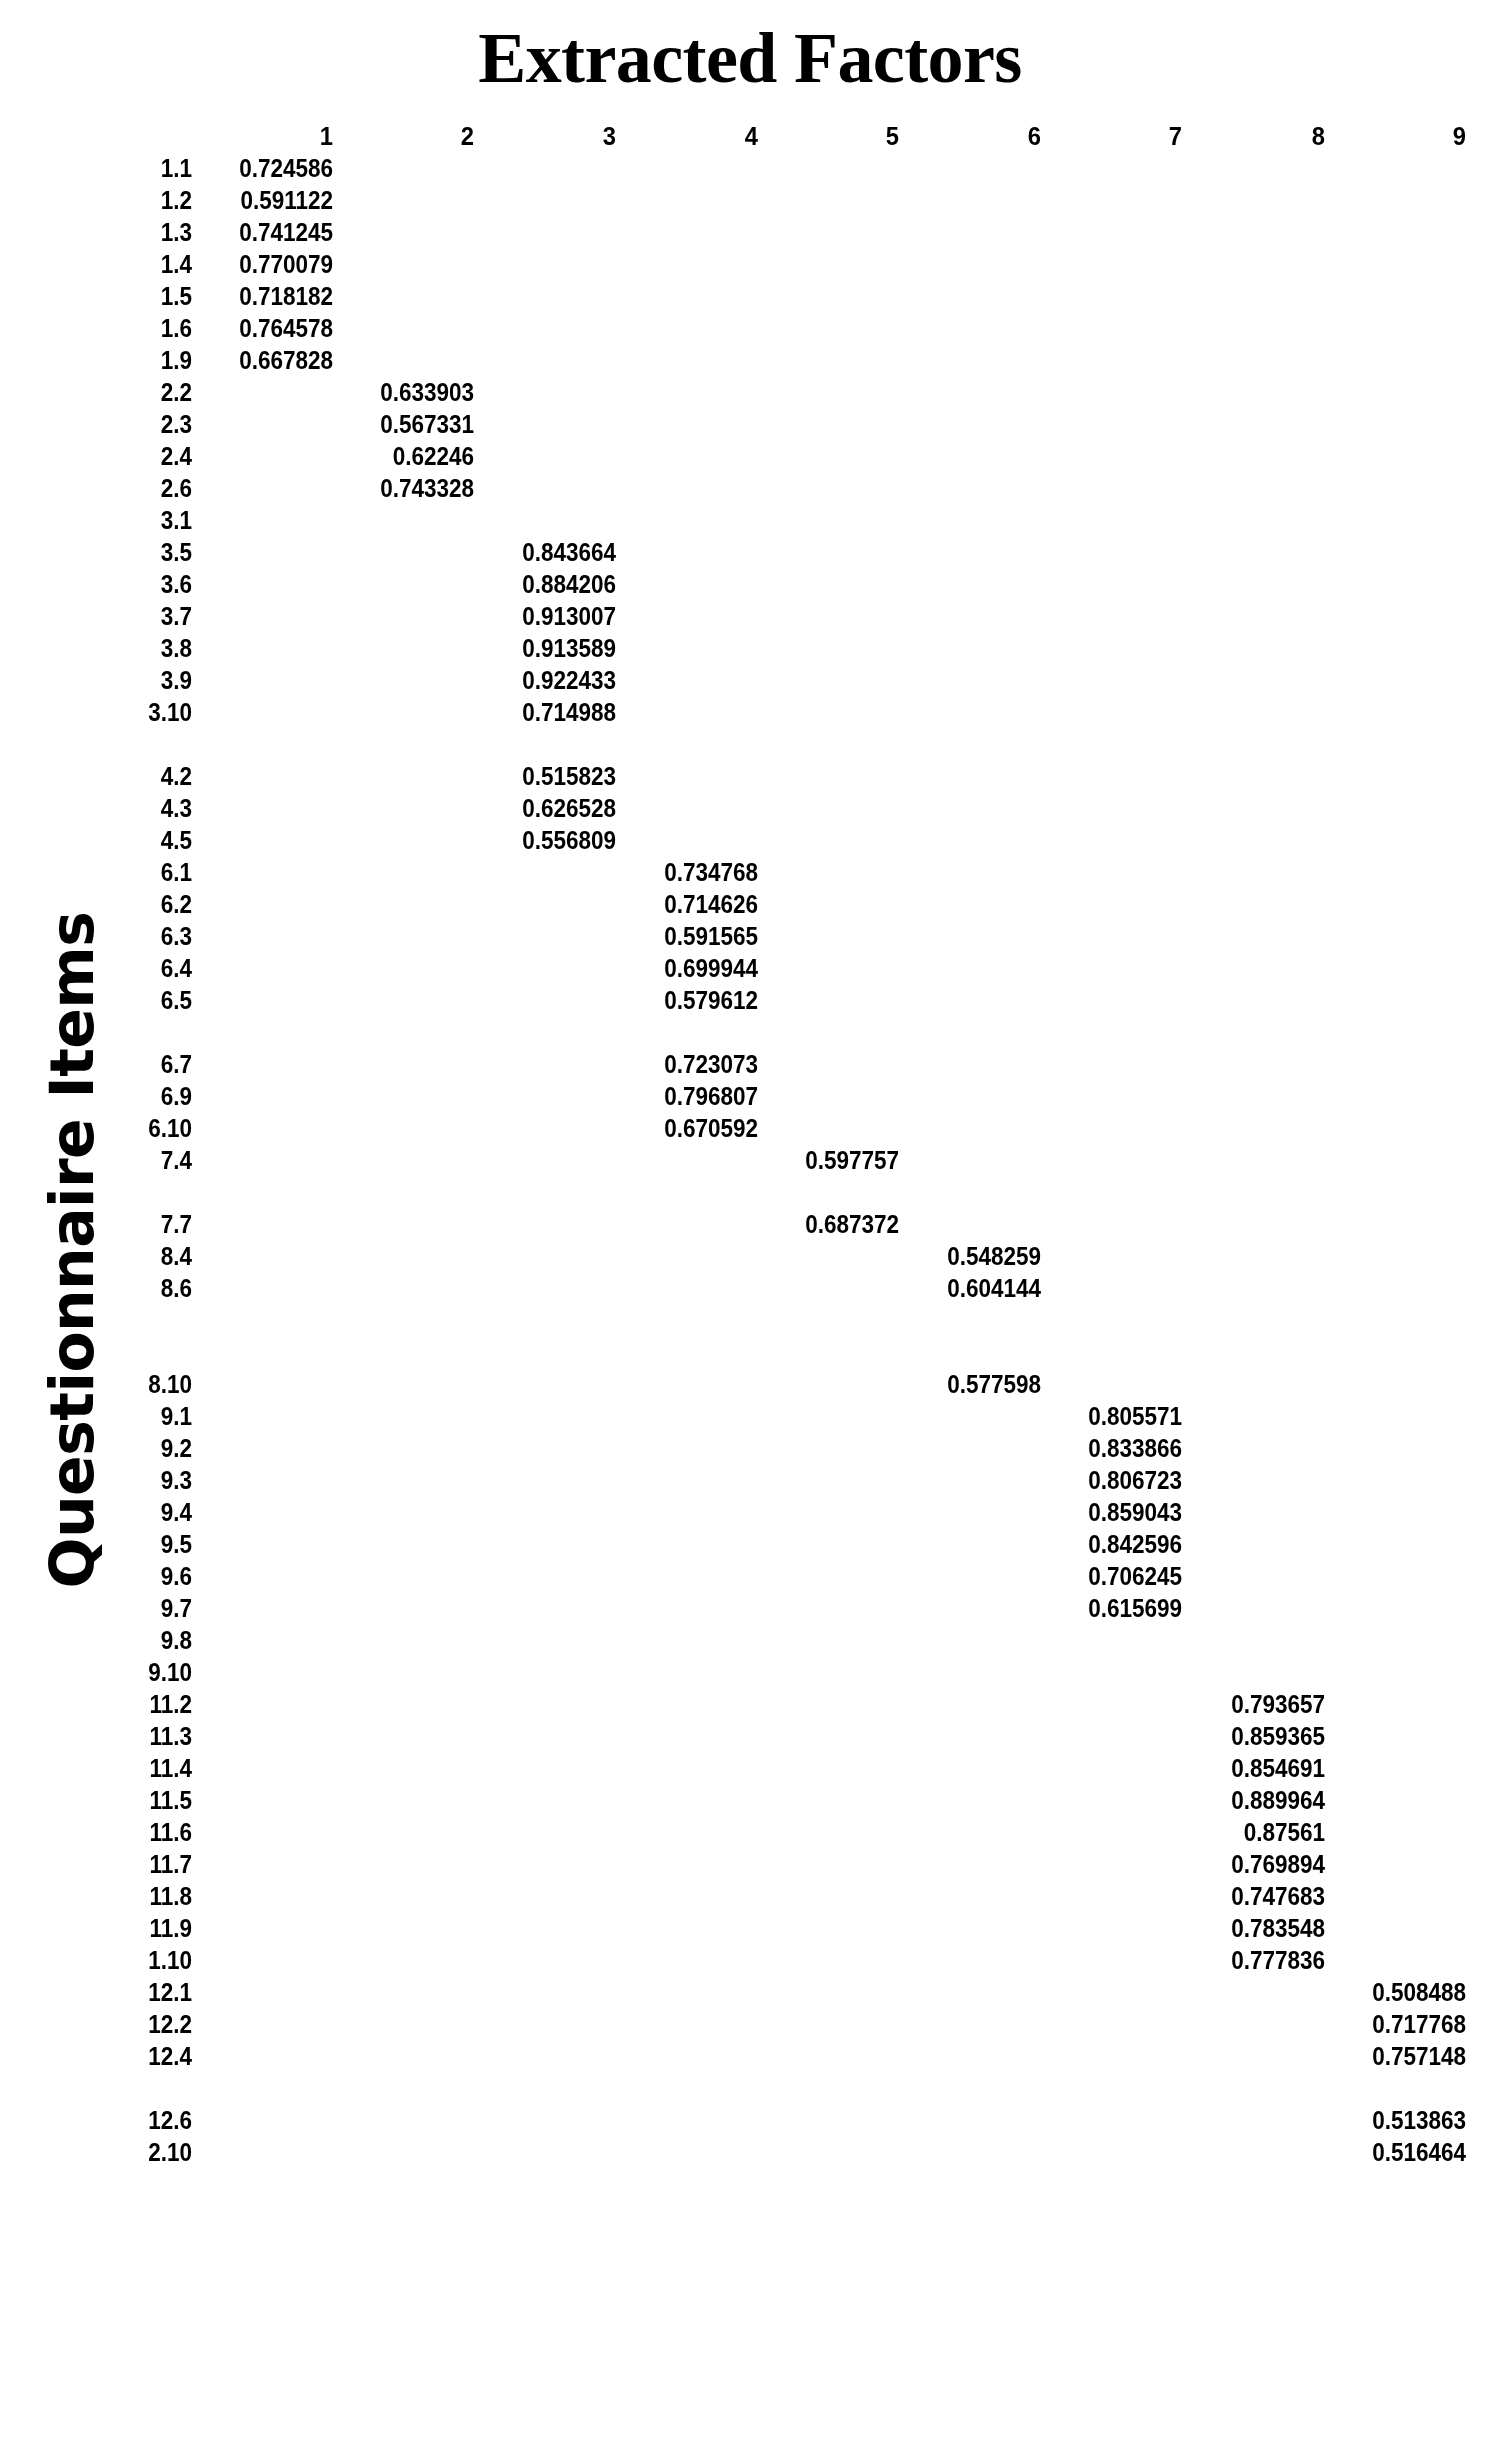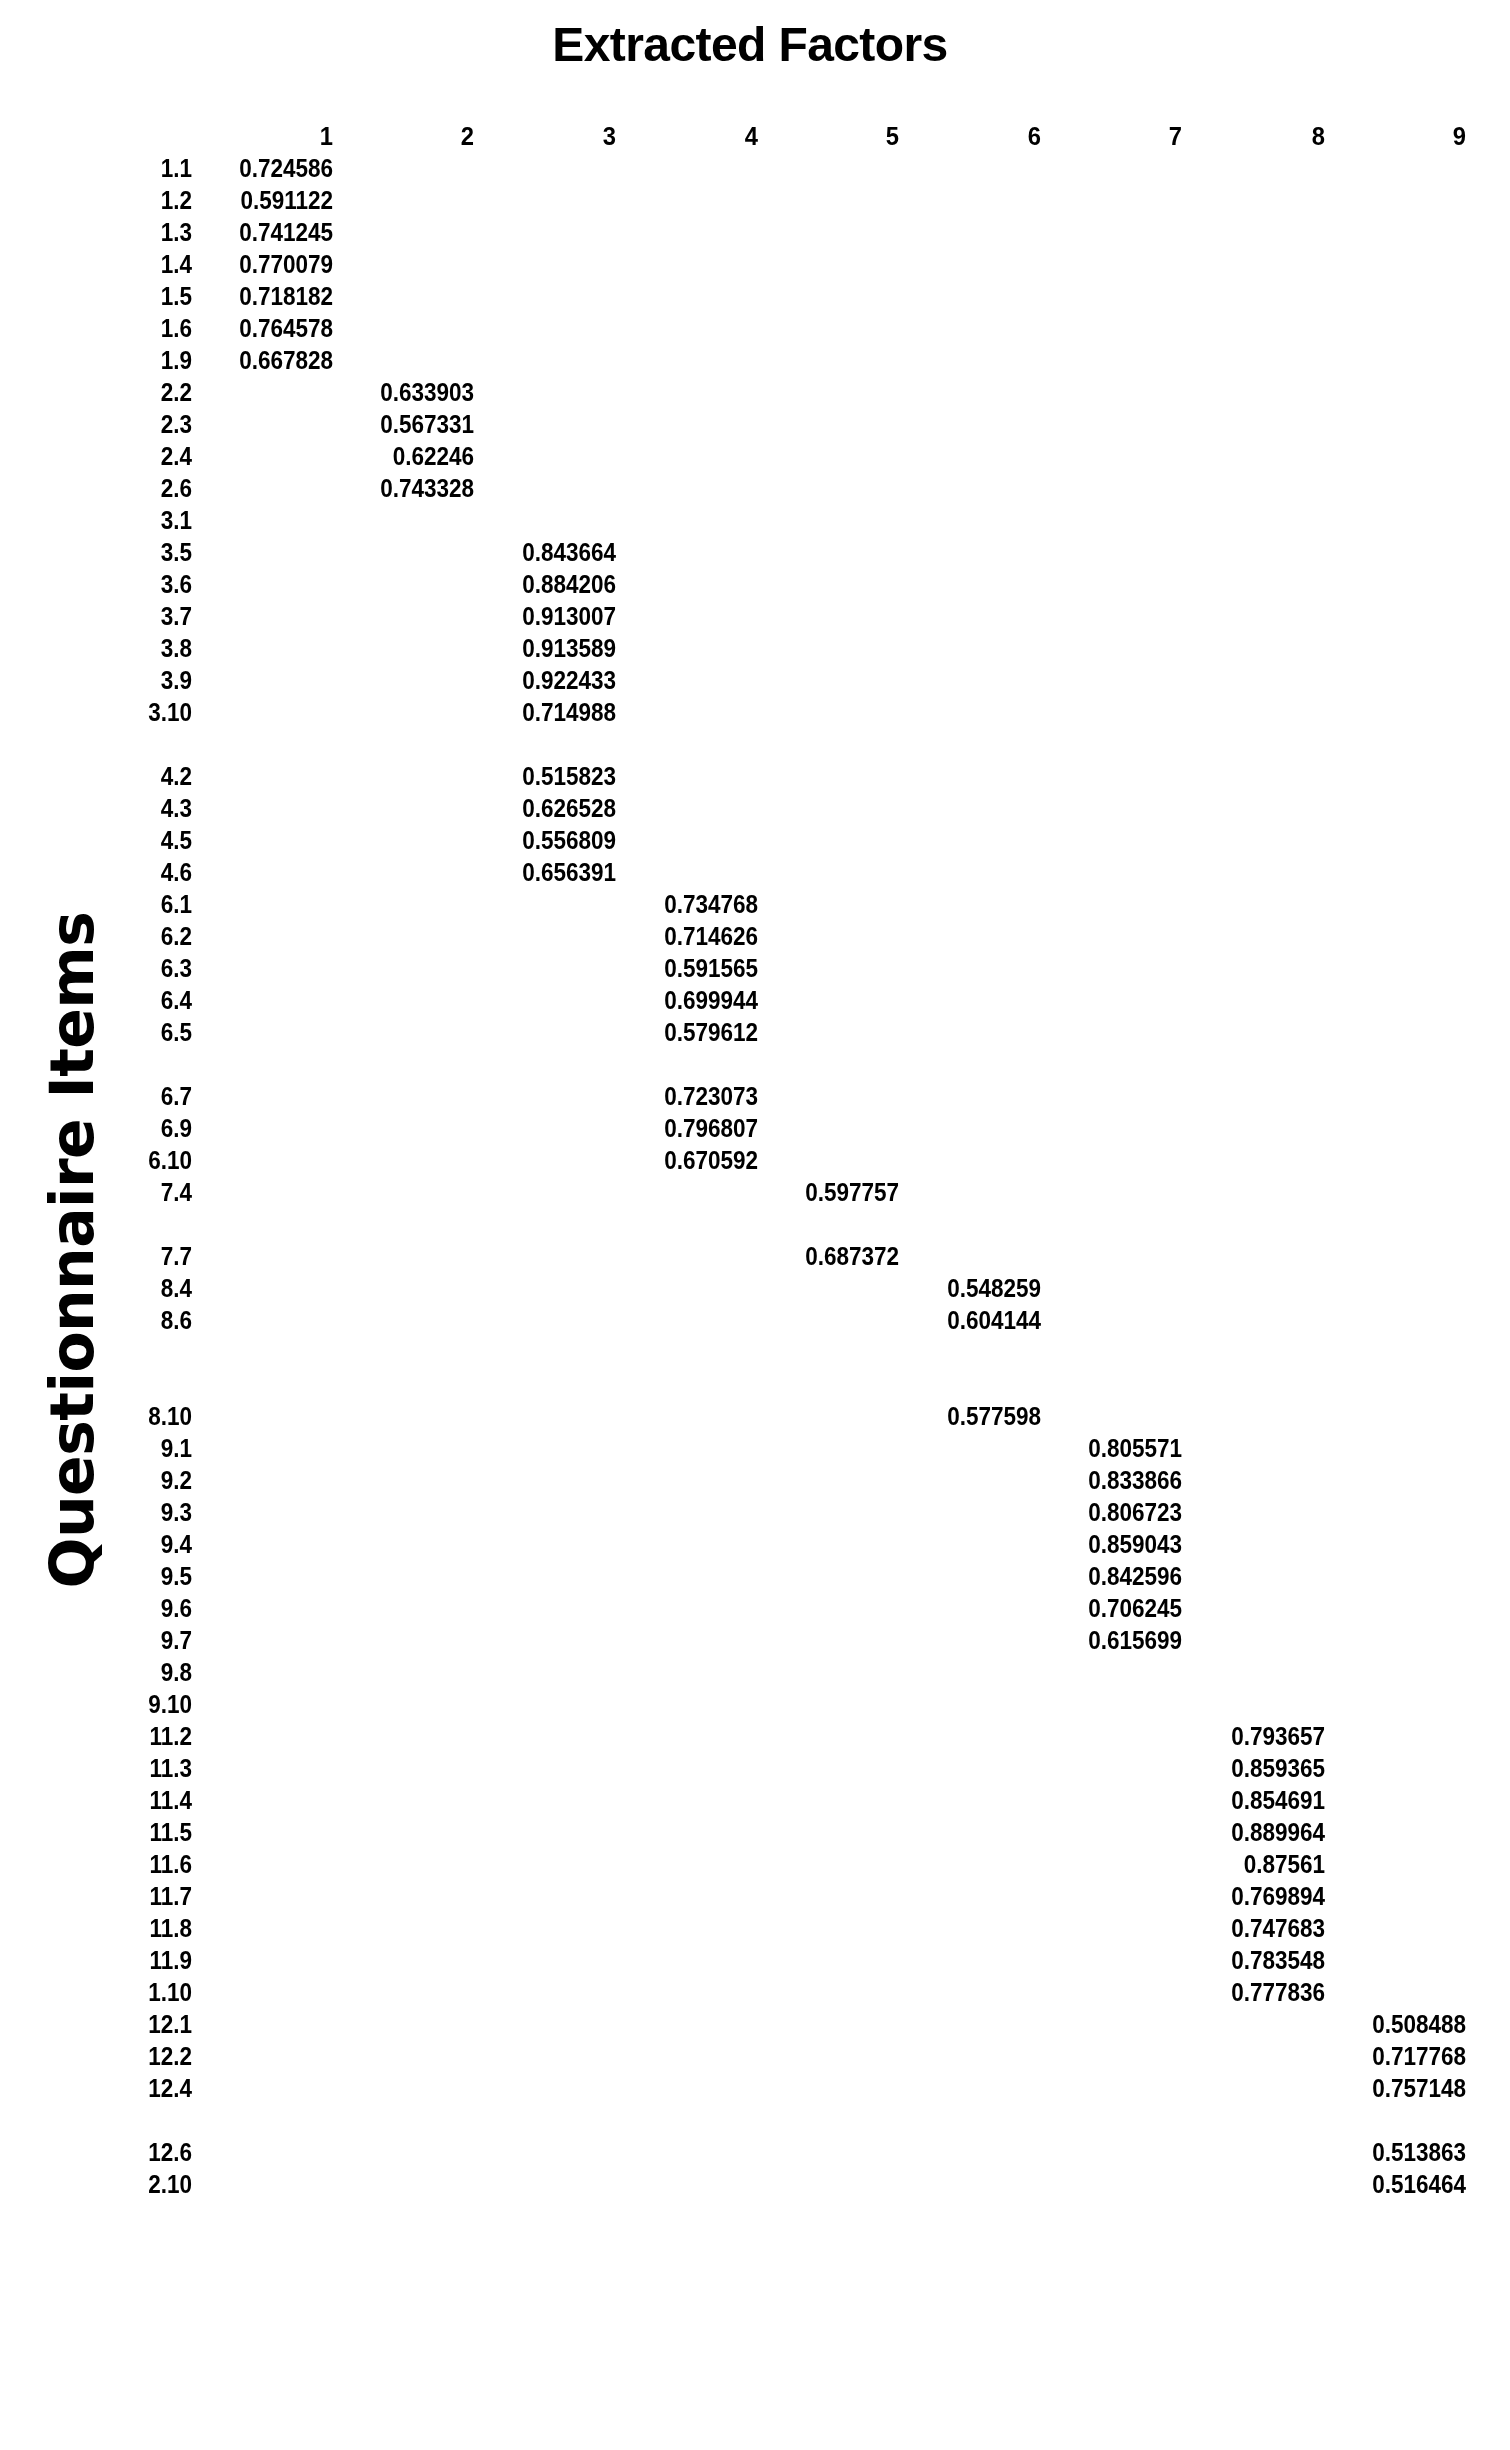--- a/index.html
+++ b/index.html
@@ -1,17 +1,17 @@
 <!DOCTYPE html>
 <html style="font-size:9.6px"><head>
 <meta charset="utf-8">
 <style>
   html, body { margin: 0; padding: 0; background: #ffffff; }
   body { width: 1510px; height: 2450px; position: relative; overflow: hidden; font-family: "Liberation Sans", sans-serif; color: #000; }
-  .title { position: absolute; top: 17px; left: 0; width: 1292px; text-align: center; padding-left: 208px; box-sizing: border-box; font-family: Liberation Sans, sans-serif; font-weight: bold; font-size: 48px; letter-spacing: -0.6px; }
+  .title { position: absolute; top: 17px; left: 0; width: 1292px; text-align: center; padding-left: 208px; box-sizing: border-box; font-family: Liberation Serif, serif; font-weight: bold; font-size: 72px; letter-spacing: -0.6px; }
   .ylabel { position: absolute; left: 72px; top: 1250px; transform: translate(-50%, -50%) rotate(-90deg); white-space: nowrap; font-family: "DejaVu Sans", sans-serif; font-weight: bold; font-size: 60px; letter-spacing: -0.6px; }
   .table { position: absolute; left: 0; top: 120px; width: 1510px; }
   .hdr, .row { position: relative; height: 32px; }
   .cell { position: absolute; top: 0; font-size: 25px; font-weight: bold; line-height: 32px; text-align: right; width: 138px; transform: scaleX(0.9); transform-origin: right center; }
   .rl { left: 54px; }
   .c1 { left: 195px; } .c2 { left: 336px; } .c3 { left: 478px; } .c4 { left: 620px; } .c5 { left: 761px; }
   .c6 { left: 903px; } .c7 { left: 1044px; } .c8 { left: 1187px; } .c9 { left: 1328px; }
   .hdr .cell { font-size: 26.4px; }
 </style>
 </head>
@@ -113,24 +113,20 @@
       </div>
       <div class="row">
         <span class="cell rl">4.3</span>
         <span class="cell c3">0.626528</span>
       </div>
       <div class="row">
         <span class="cell rl">4.5</span>
         <span class="cell c3">0.556809</span>
       </div>
       <div class="row">
-        <span class="cell rl">4.6</span>
-        <span class="cell c3">0.656391</span>
-      </div>
-      <div class="row">
         <span class="cell rl">6.1</span>
         <span class="cell c4">0.734768</span>
       </div>
       <div class="row">
         <span class="cell rl">6.2</span>
         <span class="cell c4">0.714626</span>
       </div>
       <div class="row">
         <span class="cell rl">6.3</span>
         <span class="cell c4">0.591565</span>

